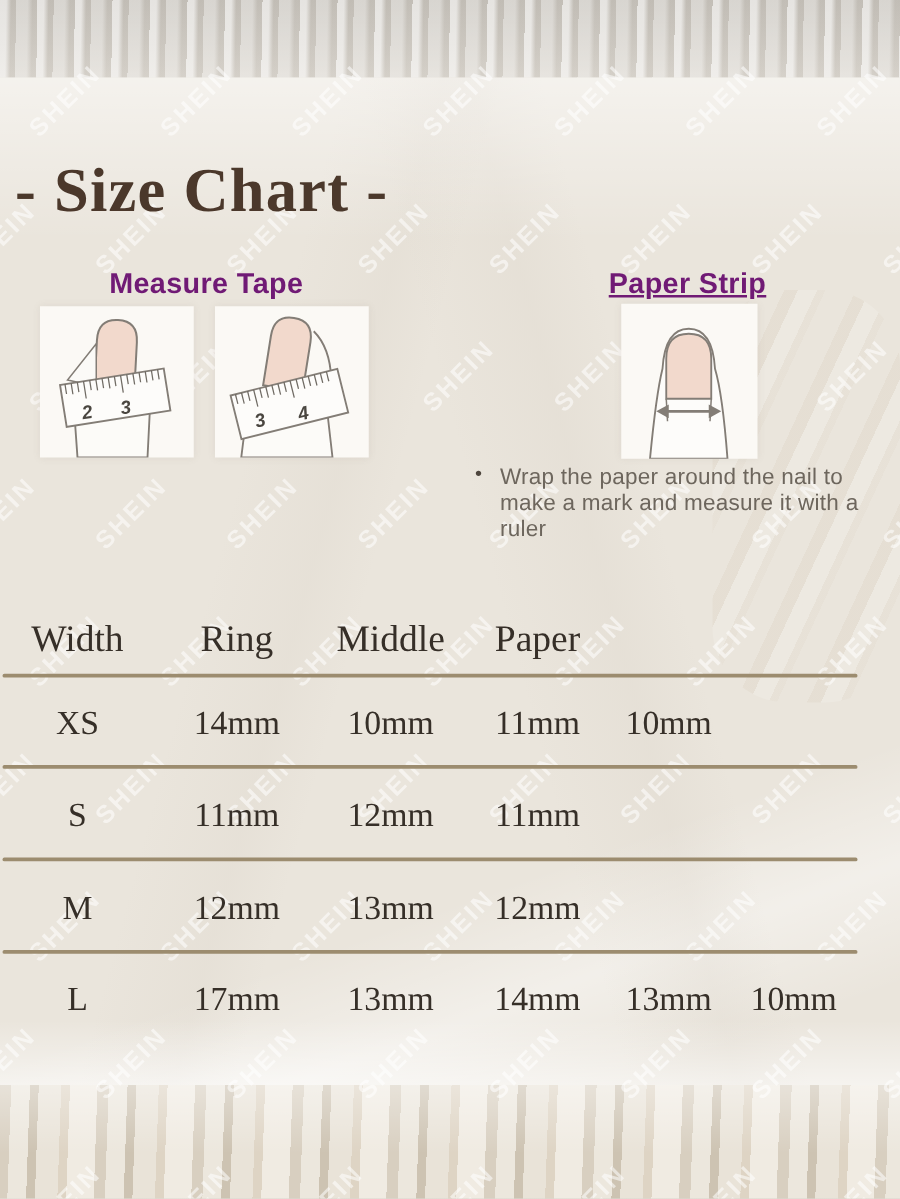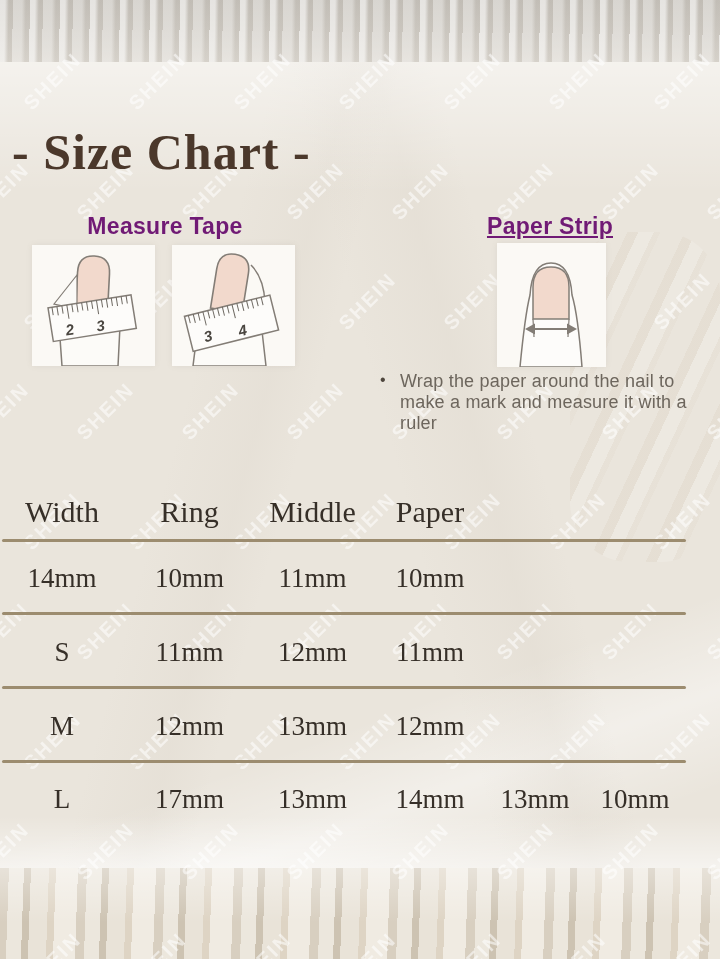--- a/index.html
+++ b/index.html
@@ -285,20 +285,21 @@
 
     <div class="size-table" id="size-table">
         <div class="t-row t-header" style="top: 490px;">
           <div>Width</div>
           <div>Ring</div>
           <div>Middle</div>
           <div>Paper</div>
         </div>
         <div class="tline" style="top: 539px;"></div>
         <div class="t-row t-data" style="top: 558px;">
+          <div>XS</div>
           <div>14mm</div>
           <div>10mm</div>
           <div>11mm</div>
           <div>10mm</div>
         </div>
         <div class="tline" style="top: 612px;"></div>
         <div class="t-row t-data" style="top: 632px;">
           <div>S</div>
           <div>11mm</div>
           <div>12mm</div>

